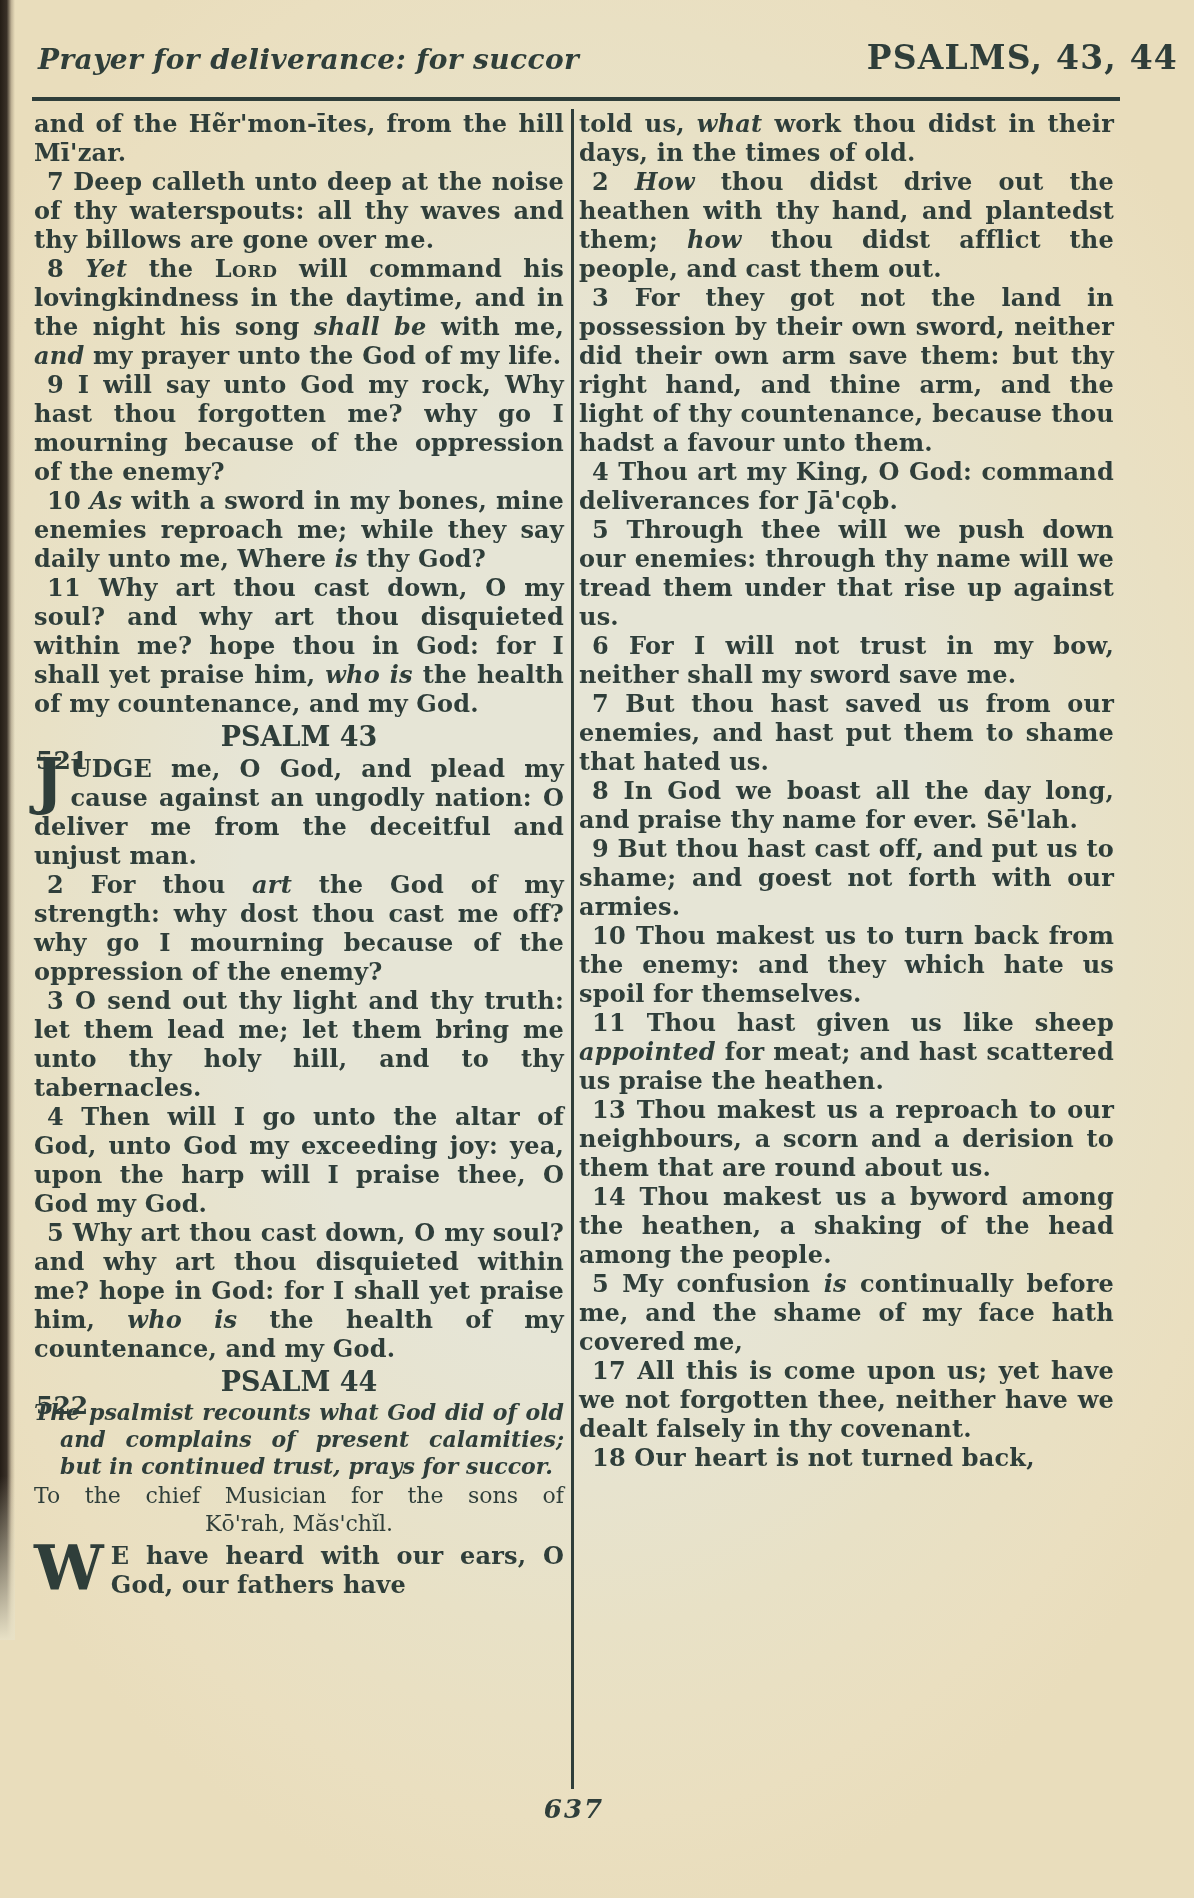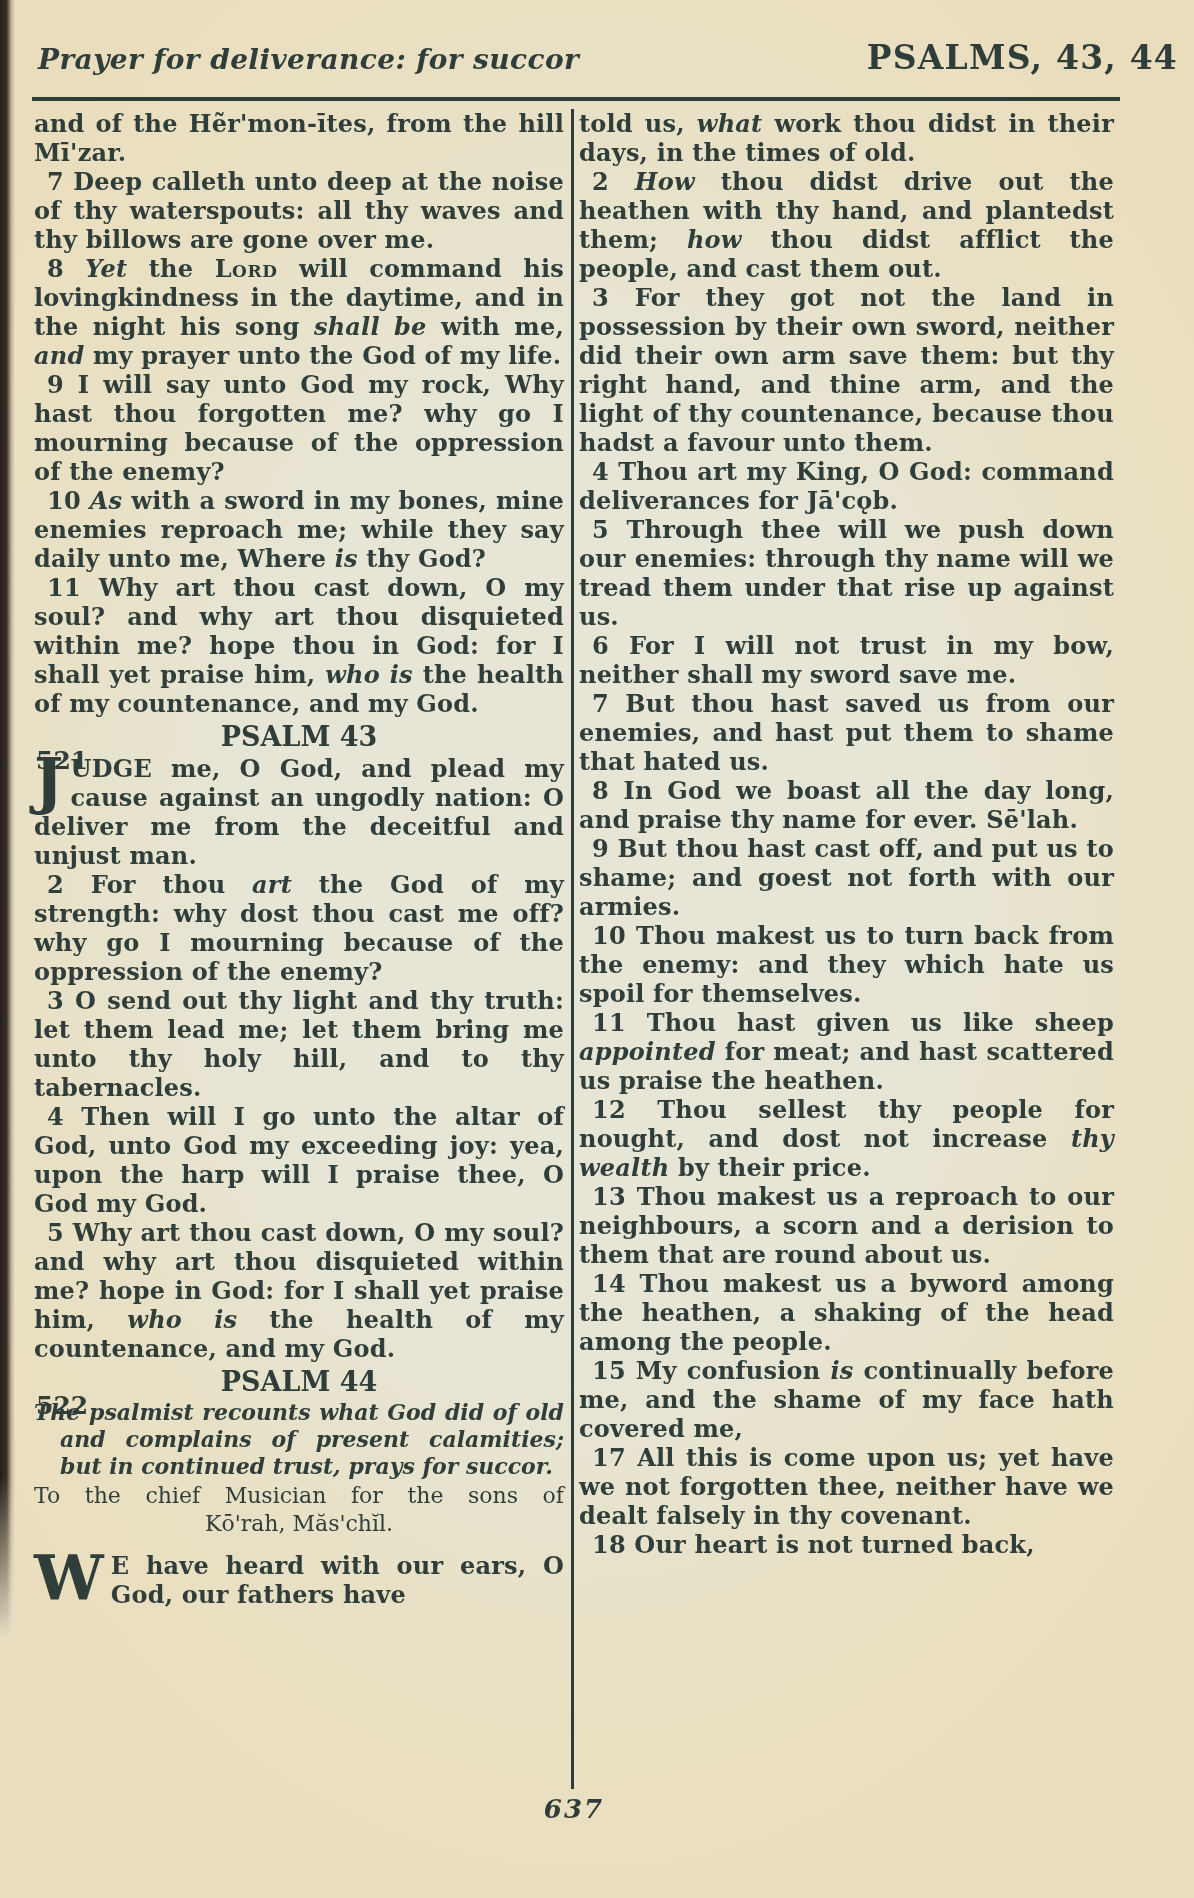--- a/index.html
+++ b/index.html
@@ -72,21 +72,21 @@
   .psalm-heading .pnum{position:absolute;left:2px;top:1px;font-size:25px;margin-top:23px;}
   .summary{
     margin:0 0 2px;
     font-style:italic;font-weight:700;
     font-size:22px;line-height:27px;
     text-align:justify;
     padding-left:26px;text-indent:-26px;
   }
   .inscription{
     font-weight:400;font-size:22px;line-height:28px;
-    margin:2px 0 13px;
+    margin:2px 0 3px;
   }
   .inscription .l1{text-align:justify;text-align-last:justify;}
   .inscription .l2{text-align:center;}
   .dropcap{
     float:left;
     font-weight:700;font-size:62px;line-height:47px;
     padding:3px 7px 0 0;
     text-indent:0;
   }
   .verse.dc{text-indent:0;}
@@ -138,24 +138,23 @@
         <p class="verse indent"><span>2 </span><span class="it">How</span><span> thou didst drive out the heathen with thy hand, and plantedst them; </span><span class="it">how</span><span> thou didst afflict the people, and cast them out.</span></p>
         <p class="verse indent"><span>3 For they got not the land in possession by their own sword, neither did their own arm save them: but thy right hand, and thine arm, and the light of thy countenance, because thou hadst a favour unto them.</span></p>
         <p class="verse indent"><span>4 Thou art my King, O God: command deliverances for Jā'cǫb.</span></p>
         <p class="verse indent"><span>5 Through thee will we push down our enemies: through thy name will we tread them under that rise up against us.</span></p>
         <p class="verse indent"><span>6 For I will not trust in my bow, neither shall my sword save me.</span></p>
         <p class="verse indent"><span>7 But thou hast saved us from our enemies, and hast put them to shame that hated us.</span></p>
         <p class="verse indent"><span>8 In God we boast all the day long, and praise thy name for ever. Sē'lah.</span></p>
         <p class="verse indent"><span>9 But thou hast cast off, and put us to shame; and goest not forth with our armies.</span></p>
         <p class="verse indent"><span>10 Thou makest us to turn back from the enemy: and they which hate us spoil for themselves.</span></p>
         <p class="verse indent"><span>11 Thou hast given us like sheep </span><span class="it">appointed</span><span> for meat; and hast scattered us praise the heathen.</span></p>
-        <p class="verse indent"><span>12 Thou sellest thy people for nought, and dost not increase </span><span class="it">thy wealth</span><span> by their price.</span></p>
         <p class="verse indent"><span>13 Thou makest us a reproach to our neighbours, a scorn and a derision to them that are round about us.</span></p>
         <p class="verse indent"><span>14 Thou makest us a byword among the heathen, a shaking of the head among the people.</span></p>
-        <p class="verse indent"><span>15 My confusion </span><span class="it">is</span><span> continually before me, and the shame of my face hath covered me,</span></p>
+        <p class="verse indent"><span>5 My confusion </span><span class="it">is</span><span> continually before me, and the shame of my face hath covered me,</span></p>
         <p class="verse indent"><span>17 All this is come upon us; yet have we not forgotten thee, neither have we dealt falsely in thy covenant.</span></p>
         <p class="verse indent"><span>18 Our heart is not turned back,</span></p>
       </div>
   </main>
 
   <footer class="page-foot">
     <span class="page-num">637</span>
   </footer>
 </div>
 

